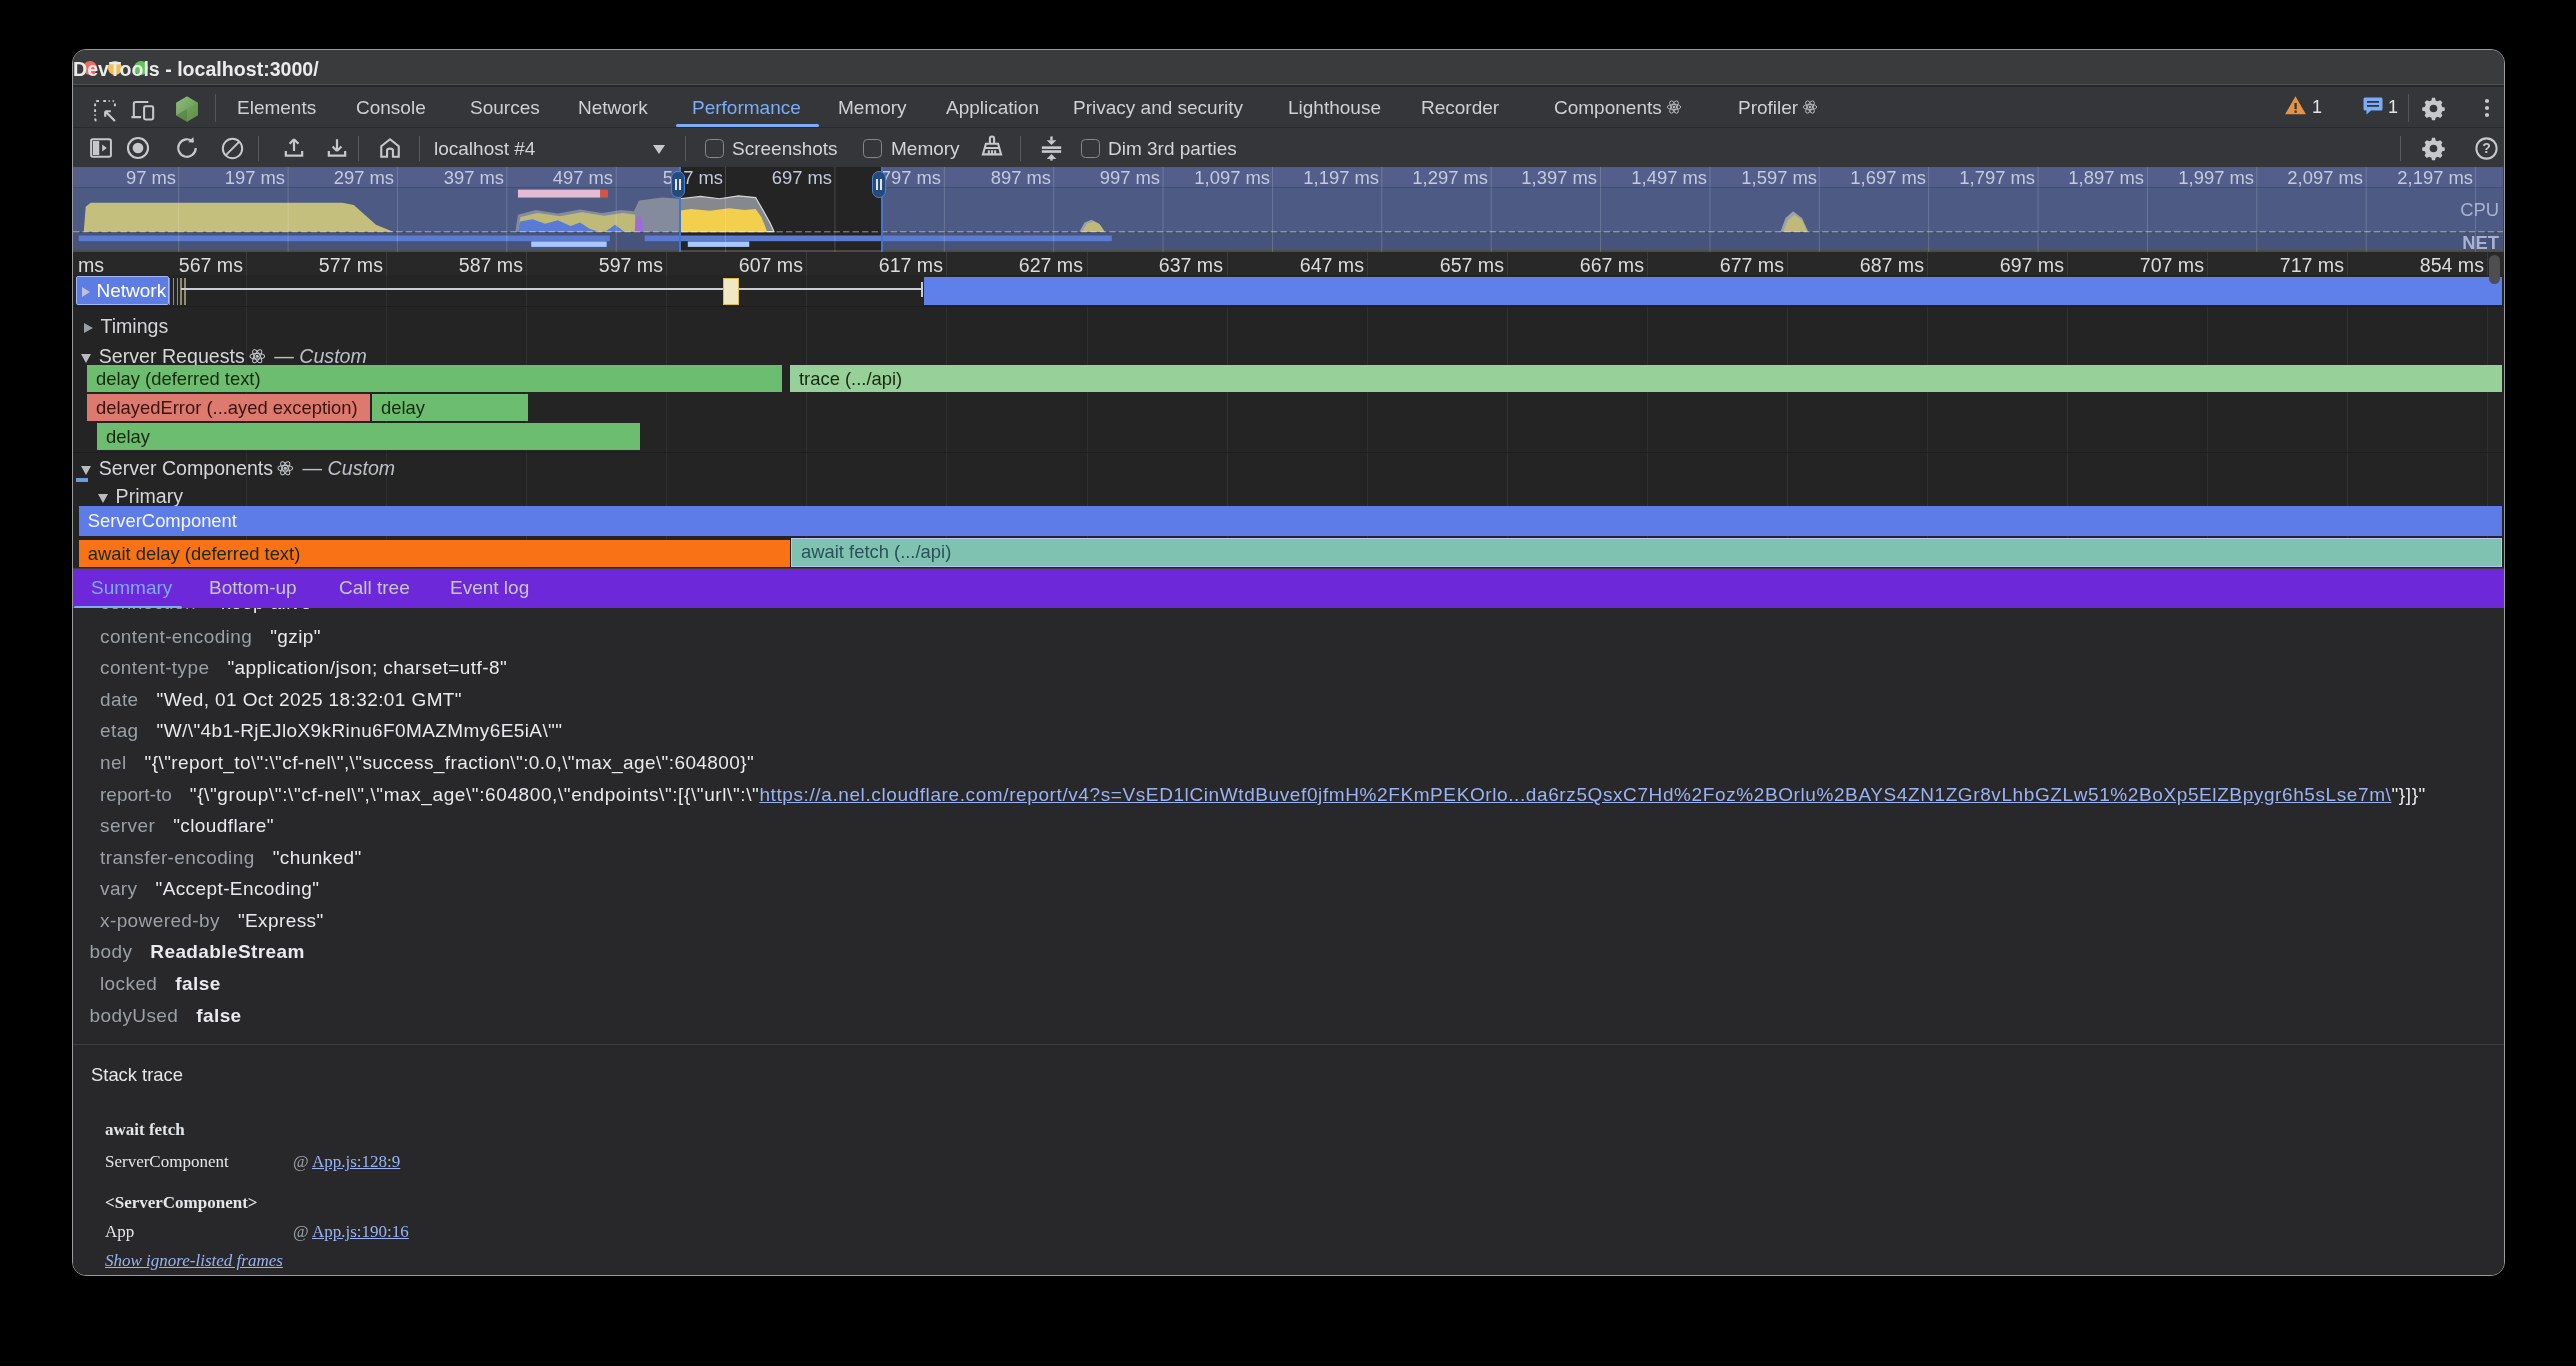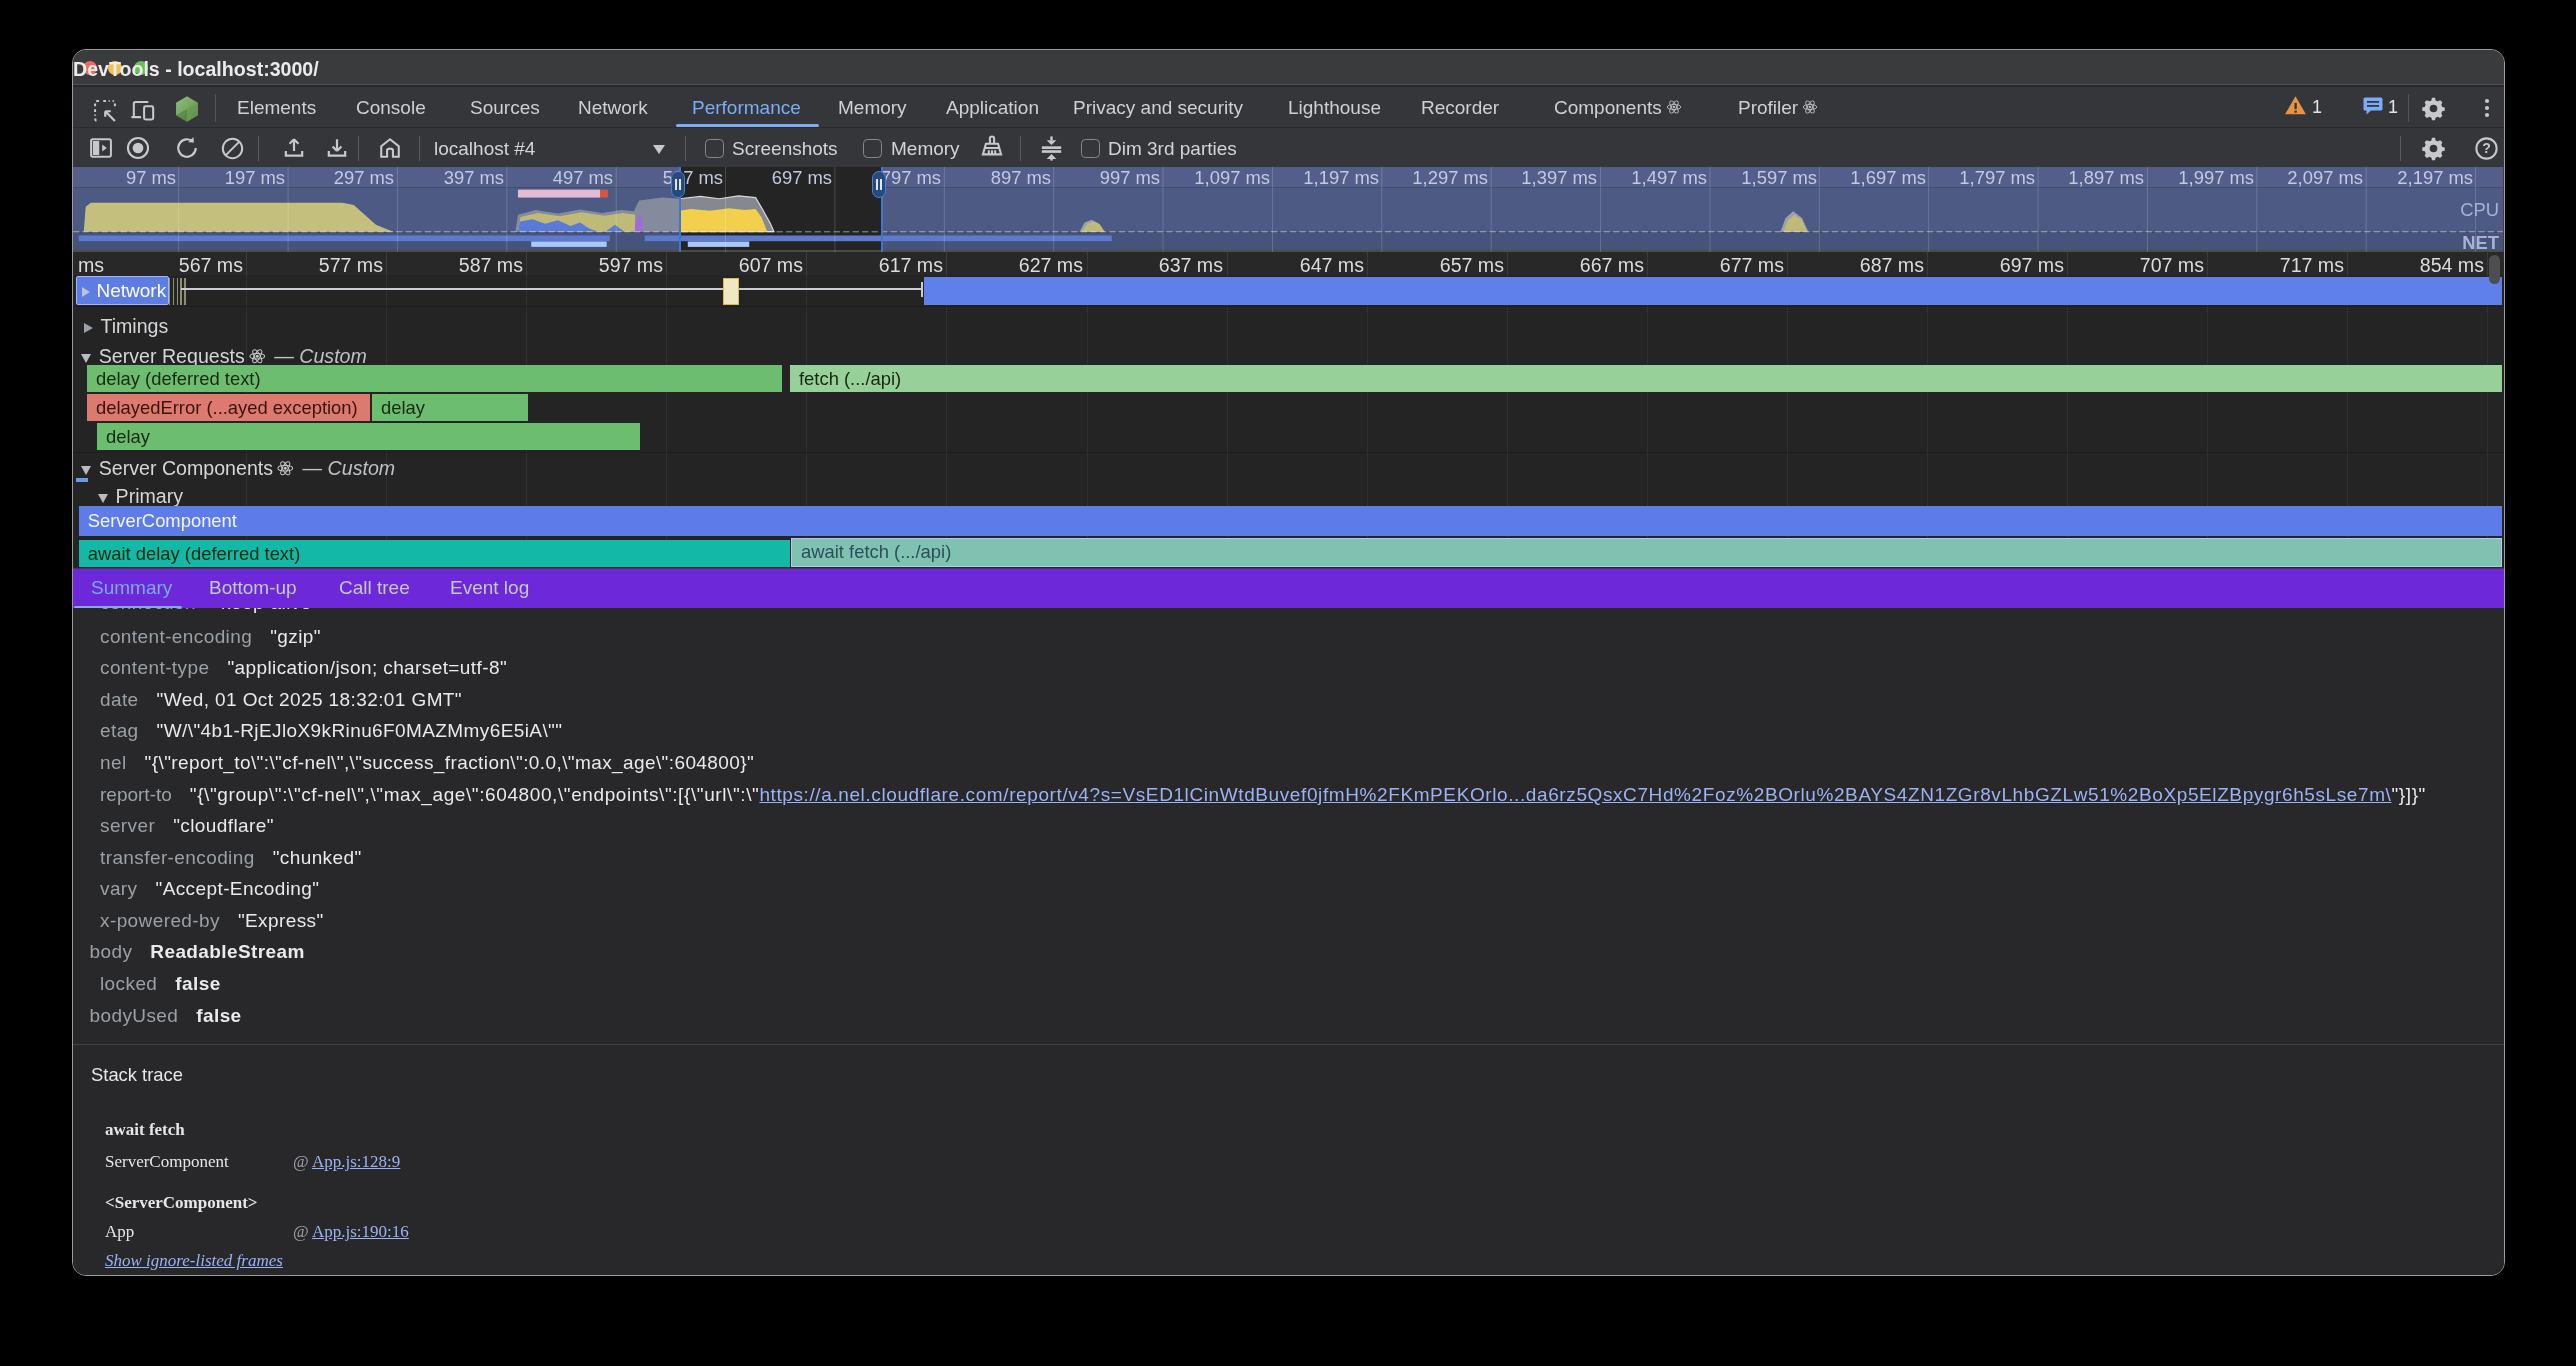--- a/index.html
+++ b/index.html
@@ -400,38 +400,38 @@
     <div class="trklabel" style="left:8.2px;top:70px;z-index:1;"><span class="tri-d"></span>Server Requests<svg class="atom" width="16.5" height="16.5" viewBox="0 0 26 26">
           <g stroke="#c6c8cb" stroke-width="1.6" fill="none">
             <ellipse cx="13" cy="13" rx="11.5" ry="4.4"></ellipse>
             <ellipse cx="13" cy="13" rx="11.5" ry="4.4" transform="rotate(60 13 13)"></ellipse>
             <ellipse cx="13" cy="13" rx="11.5" ry="4.4" transform="rotate(120 13 13)"></ellipse>
           </g>
           <circle cx="13" cy="13" r="2.4" fill="#c6c8cb"></circle>
         </svg><span class="dash">&nbsp;—&nbsp;</span><span class="custom">Custom</span></div>
 
     <div class="bar" style="left:14px;top:90px;width:695px;background:#6cbd6f;color:#17290e;z-index:1;"><span>delay (deferred text)</span></div>
-    <div class="bar" style="left:717px;top:90px;width:1712px;background:#98d09a;color:#17290e;z-index:1;"><span>fetch (.../api)</span></div>
+    <div class="bar" style="left:717px;top:90px;width:1712px;background:#98d09a;color:#17290e;z-index:1;"><span>trace (.../api)</span></div>
     <div class="bar" style="left:14px;top:119px;width:283px;background:#dc7a70;color:#3b130d;z-index:1;"><span>delayedError (...ayed exception)</span></div>
     <div class="bar" style="left:299px;top:119px;width:156px;background:#6cbd6f;color:#17290e;z-index:1;"><span>delay</span></div>
     <div class="bar" style="left:24px;top:148px;width:543px;background:#6cbd6f;color:#17290e;z-index:1;"><span>delay</span></div>
     <div class="abs" style="left:0;top:177px;width:100%;height:1.3px;background:#1d1d1f;z-index:1;"></div>
 
     <div class="trklabel" style="left:8.2px;top:182px;z-index:1;"><span class="tri-d"></span>Server Components<svg class="atom" width="16.5" height="16.5" viewBox="0 0 26 26">
           <g stroke="#c6c8cb" stroke-width="1.6" fill="none">
             <ellipse cx="13" cy="13" rx="11.5" ry="4.4"></ellipse>
             <ellipse cx="13" cy="13" rx="11.5" ry="4.4" transform="rotate(60 13 13)"></ellipse>
             <ellipse cx="13" cy="13" rx="11.5" ry="4.4" transform="rotate(120 13 13)"></ellipse>
           </g>
           <circle cx="13" cy="13" r="2.4" fill="#c6c8cb"></circle>
         </svg><span class="dash">&nbsp;—&nbsp;</span><span class="custom">Custom</span></div>
     <div class="abs" style="left:3.2px;top:203px;width:11.4px;height:3.8px;background:#6f9ae0;z-index:1;"></div>
     <div class="trklabel" style="left:25px;top:210px;z-index:1;"><span class="tri-d"></span>Primary</div>
     <div class="bar" style="left:5.7px;top:231px;width:2423px;height:30px;line-height:30px;background:#5d7ce8;color:#f4f6ff;z-index:1;"><span>ServerComponent</span></div>
-    <div class="bar" style="left:5.7px;top:265px;width:711px;height:27px;background:#14b8a6;color:#17290e;z-index:1;"><span>await delay (deferred text)</span></div>
+    <div class="bar" style="left:5.7px;top:265px;width:711px;height:27px;background:#f97316;color:#17290e;z-index:1;"><span>await delay (deferred text)</span></div>
     <div class="bar" style="left:718px;top:263px;width:1711px;height:29px;line-height:25px;background:#80c2b1;color:#2c5058;border:1.9px solid #b7c6f4;z-index:1;"><span>await fetch (.../api)</span></div>
   </div>
 
   <div id="btabs">
     <div class="btab" style="left:18px; color:#7cacf8;">Summary</div>
     <div class="abs" style="left:1.3px; top:37px; width:108px; height:3.2px; background:#7cacf8; border-radius:1.9px;"></div>
     <div class="btab" style="left:136px;">Bottom-up</div>
     <div class="btab" style="left:266px;">Call tree</div>
     <div class="btab" style="left:377px;">Event log</div>
   </div>

